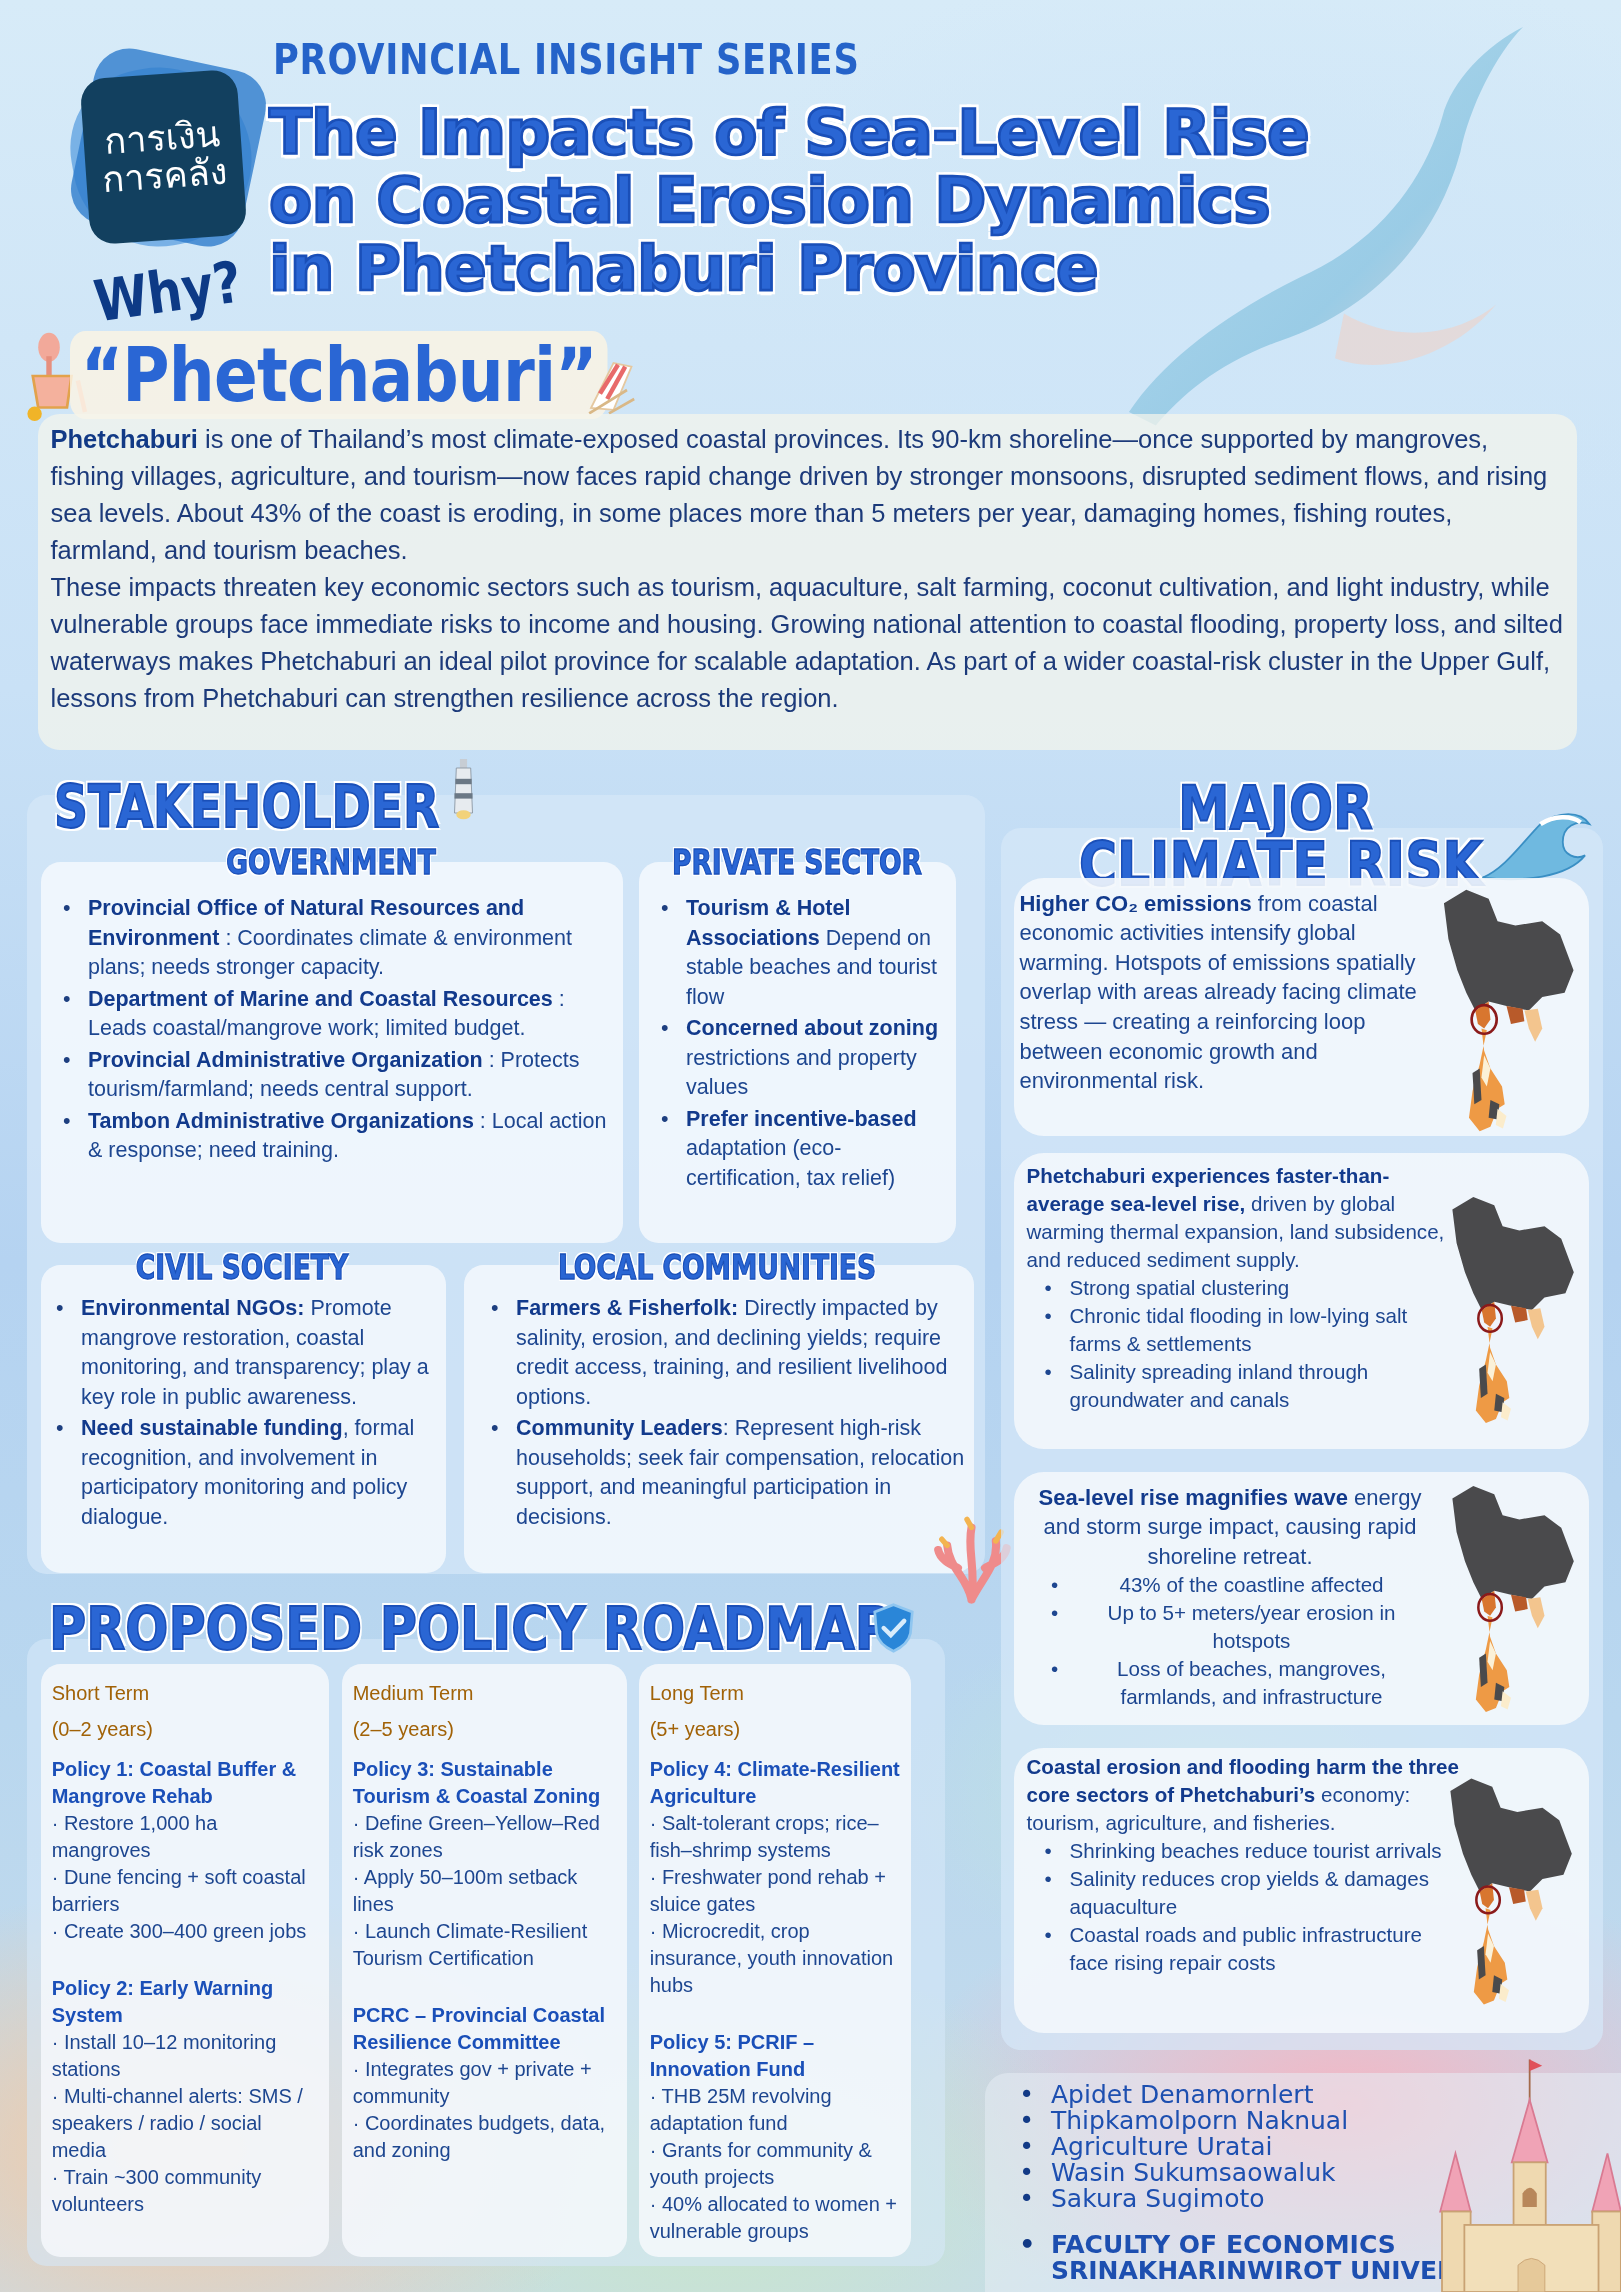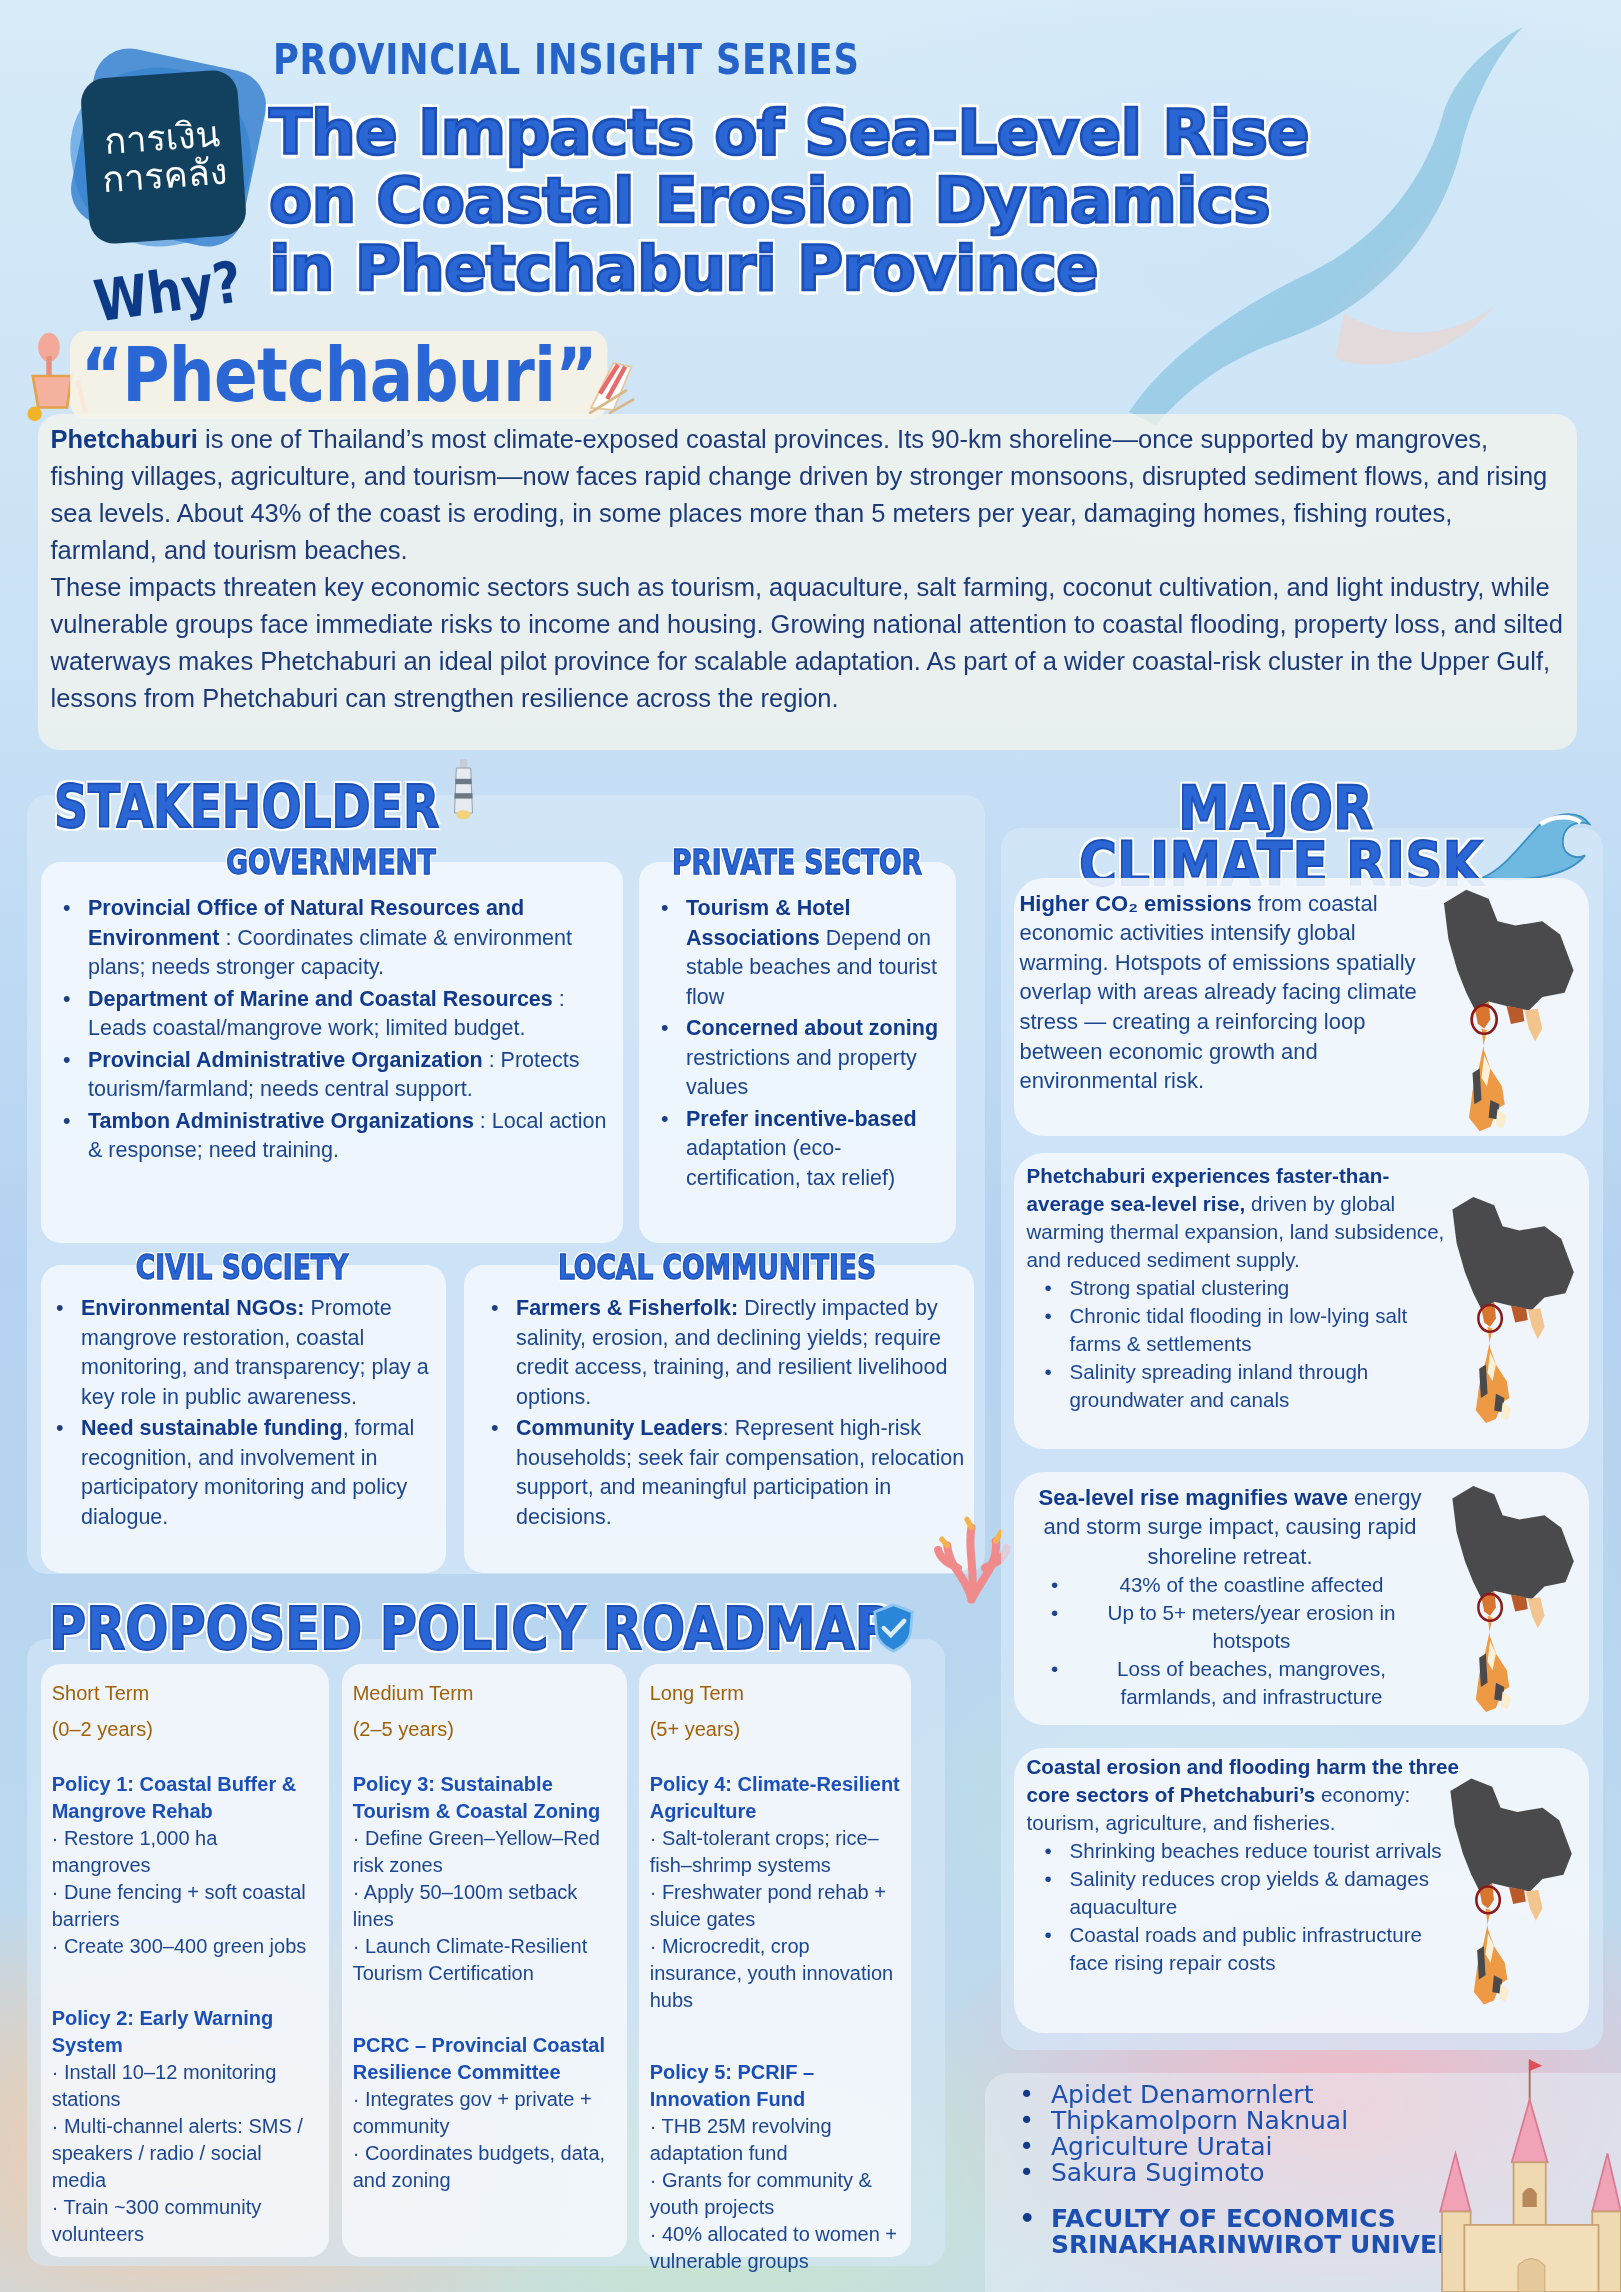--- a/index.html
+++ b/index.html
@@ -51,21 +51,21 @@
   .risk-text { font-size: 22px; line-height: 29.6px; color: #1d4690; }
   .risk-text b { color: #123a8c; }
   .risk-text ul { list-style:none; margin-top: 0; }
   .risk-text ul li { position: relative; padding-left: 43px; font-size: 20.6px; line-height: 28px; }
   .risk-text ul li::before { content:"•"; position:absolute; left: 18px; }
   .map { position: absolute; }
 
   
   .term-card { background: rgba(247,249,253,.82); border-radius: 19.7px; padding: 10.7px 10.7px; }
   .term-title { font-size: 20px; font-weight: normal; color: #a16207; line-height: 36px; }
-  .pol-title { font-size: 20px; font-weight: bold; color: #1a4fb8; line-height: 27px; margin-top: 24px; }
+  .pol-title { font-size: 20px; font-weight: bold; color: #1a4fb8; line-height: 27px; margin-top: 9px; }
   .pol-item { font-size: 20px; color: #1d4690; line-height: 27px; }
   .gap { height: 21.5px; }
 
   
   .authors { left: 985px; top: 2073px; width: 636px; height: 219px; background: rgba(230,236,244,.55); border-radius: 23px 0 0 0; padding: 9px 27px; }
   .authors ul { list-style: none; }
   .authors li { position:relative; padding-left: 39px; font-size: 25px; line-height: 26px; color:#1d4fb0; font-family: "DejaVu Sans", sans-serif; }
   .authors li::before { content: "•"; position:absolute; left: 7.2px; color:#123a86; }
   .authors .fac { font-weight: bold; color:#1d4fb0; margin-top: 19.7px; }
   .castle { left: 1424px; top: 2055px; width: 197px; height: 237px; }
@@ -290,20 +290,21 @@
   <div class="pol-item">· THB 25M revolving adaptation fund</div>
   <div class="pol-item">· Grants for community &amp; youth projects</div>
   <div class="pol-item">· 40% allocated to women + vulnerable groups</div>
 </div>
 
 <div class="abs authors">
   <ul>
     <li>Apidet  Denamornlert</li>
     <li>Thipkamolporn Naknual</li>
     <li>Agriculture Uratai</li>
+    <li>Wasin Sukumsaowaluk</li>
     <li>Sakura Sugimoto</li>
     <li class="fac">
       <span>FACULTY OF ECONOMICS</span><br>
       <span>SRINAKHARINWIROT UNIVERSITY</span>
     </li>
   </ul>
 </div>
 
 <svg class="abs castle" viewBox="0 0 220 265">
   <line x1="118" y1="5" x2="118" y2="60" stroke="#a36b4b" stroke-width="2"></line>

